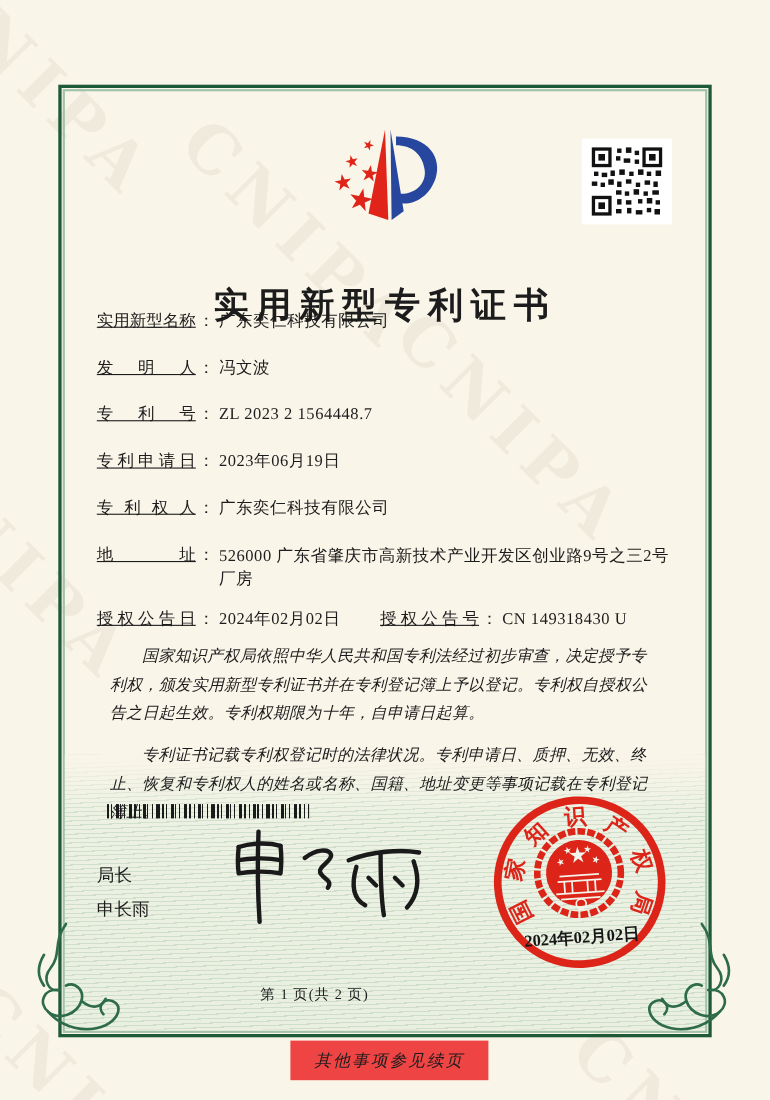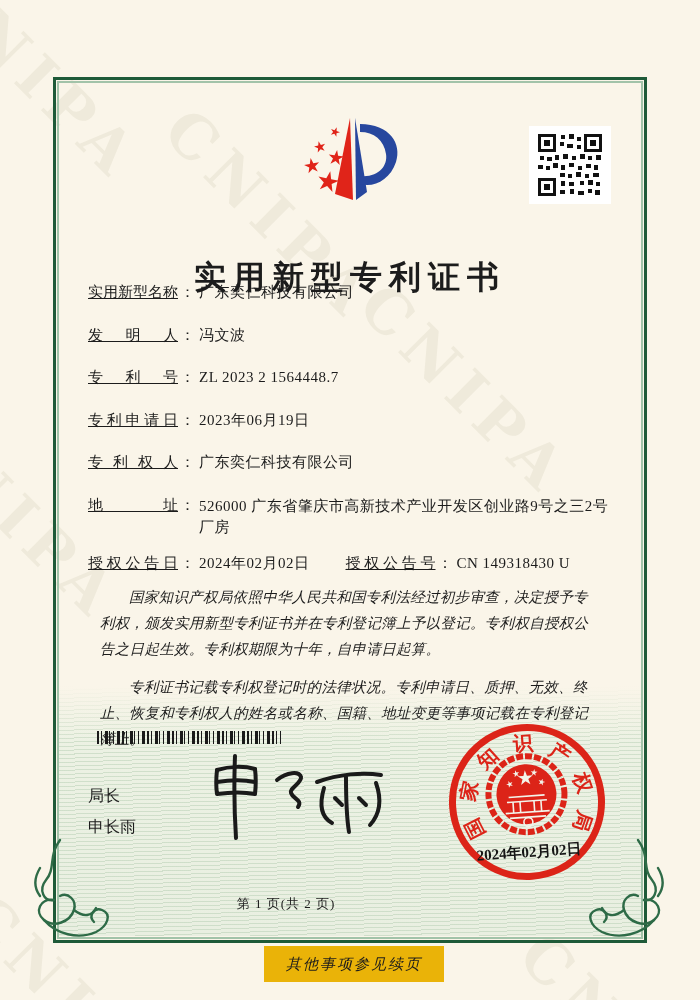--- a/index.html
+++ b/index.html
@@ -53,21 +53,21 @@
 
   
   .seal{position:absolute;left:449px;top:724px;width:156px;height:156px;z-index:3;transform:rotate(-4deg);}
   .seal-ring{position:absolute;left:0;top:0;width:142px;height:142px;border:7px solid #dc2418;border-radius:50%;}
   .seal-char{position:absolute;left:50%;top:50%;width:22px;height:22px;margin:-11px 0 0 -11px;color:#dc2418;font-size:20px;font-weight:bold;text-align:center;line-height:22px;}
   .seal-emblem{position:absolute;left:50%;top:50%;transform:translate(-50%,-54%);}
   .seal-date{position:absolute;left:24px;top:119px;width:130px;font-size:15px;font-weight:bold;color:#161616;letter-spacing:0px;white-space:nowrap;z-index:4;}
 
   .page-num{position:absolute;left:0;top:895px;width:572px;text-align:center;font-size:13px;letter-spacing:1px;z-index:2;}
 
-  .note-box{position:absolute;left:264px;top:946px;width:180px;height:36px;background:#eab308;display:flex;align-items:center;justify-content:center;z-index:2;}
+  .note-box{position:absolute;left:264px;top:946px;width:180px;height:36px;background:#ef4444;display:flex;align-items:center;justify-content:center;z-index:2;}
   .note-box span{font-size:15px;font-style:italic;letter-spacing:2px;}
 
   .flourish{position:absolute;z-index:4;}
   .flourish.left{left:30px;top:838px;}
   .flourish.right{left:578px;top:838px;transform:scaleX(-1);}
 </style>
 </head>
 <body>
 
 <div id="page">

